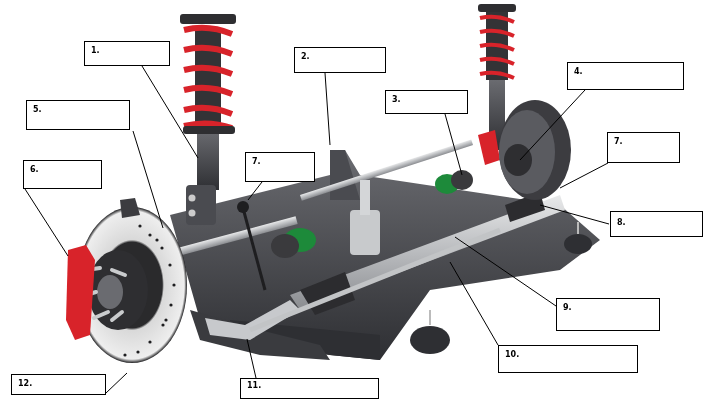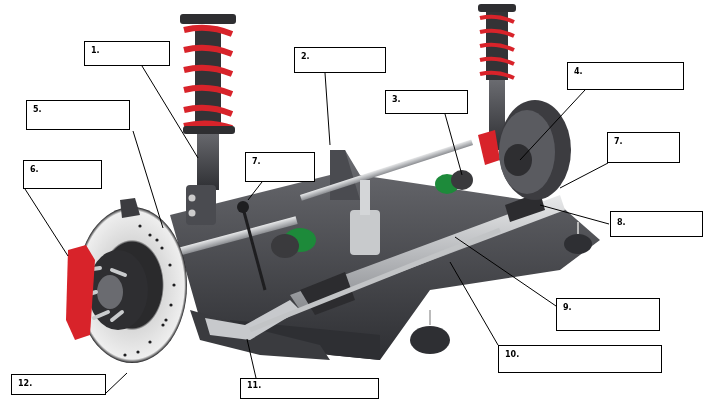--- a/index.html
+++ b/index.html
@@ -180,21 +180,21 @@
 </div>
 <div class="label-box" style="left:607px;top:132px;width:73px;height:31px;">
   <span>7.</span>
 </div>
 <div class="label-box" style="left:610px;top:211px;width:93px;height:26px;padding-top:7px;">
   <span>8.</span>
 </div>
 <div class="label-box" style="left:556px;top:298px;width:104px;height:33px;">
   <span>9.</span>
 </div>
-<div class="label-box" style="left:498px;top:345px;width:164px;height:28px;">
+<div class="label-box" style="left:498px;top:345px;width:140px;height:28px;">
   <span>10.</span>
 </div>
 <div class="label-box" style="left:240px;top:378px;width:139px;height:21px;padding-top:3px;">
   <span>11.</span>
 </div>
 <div class="label-box" style="left:11px;top:374px;width:95px;height:21px;">
   <span>12.</span>
 </div>
 
 </body></html>

